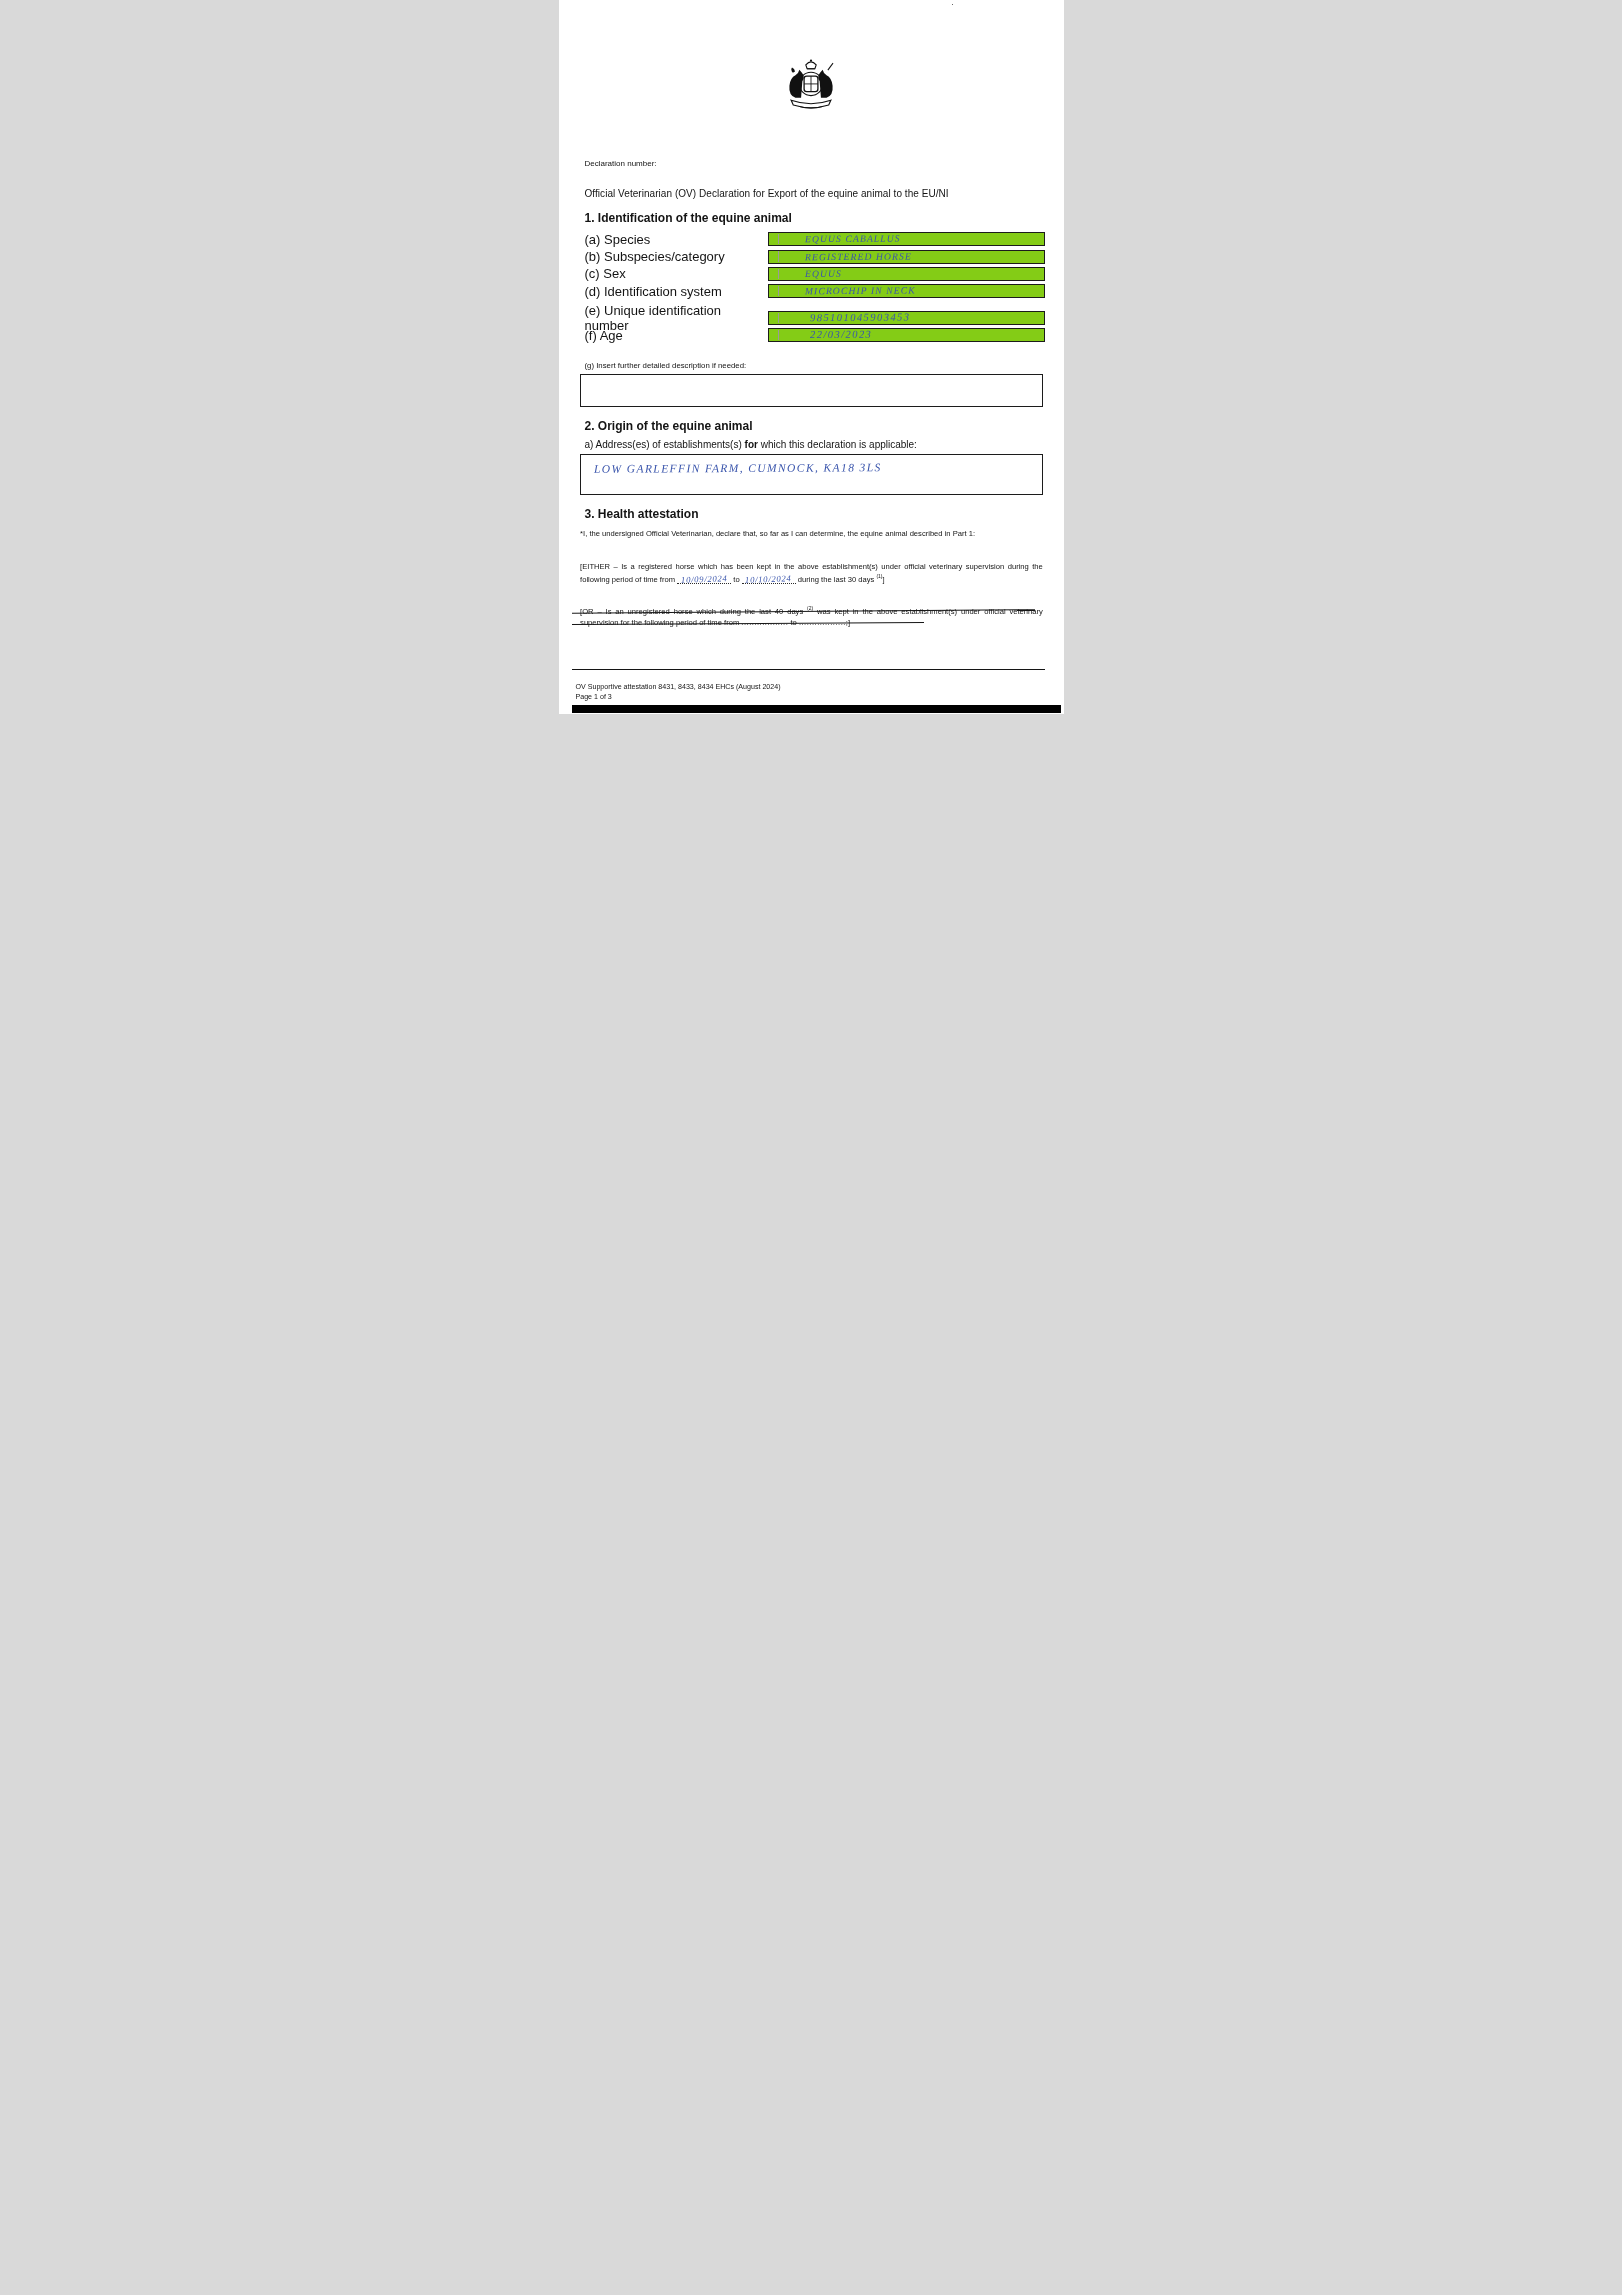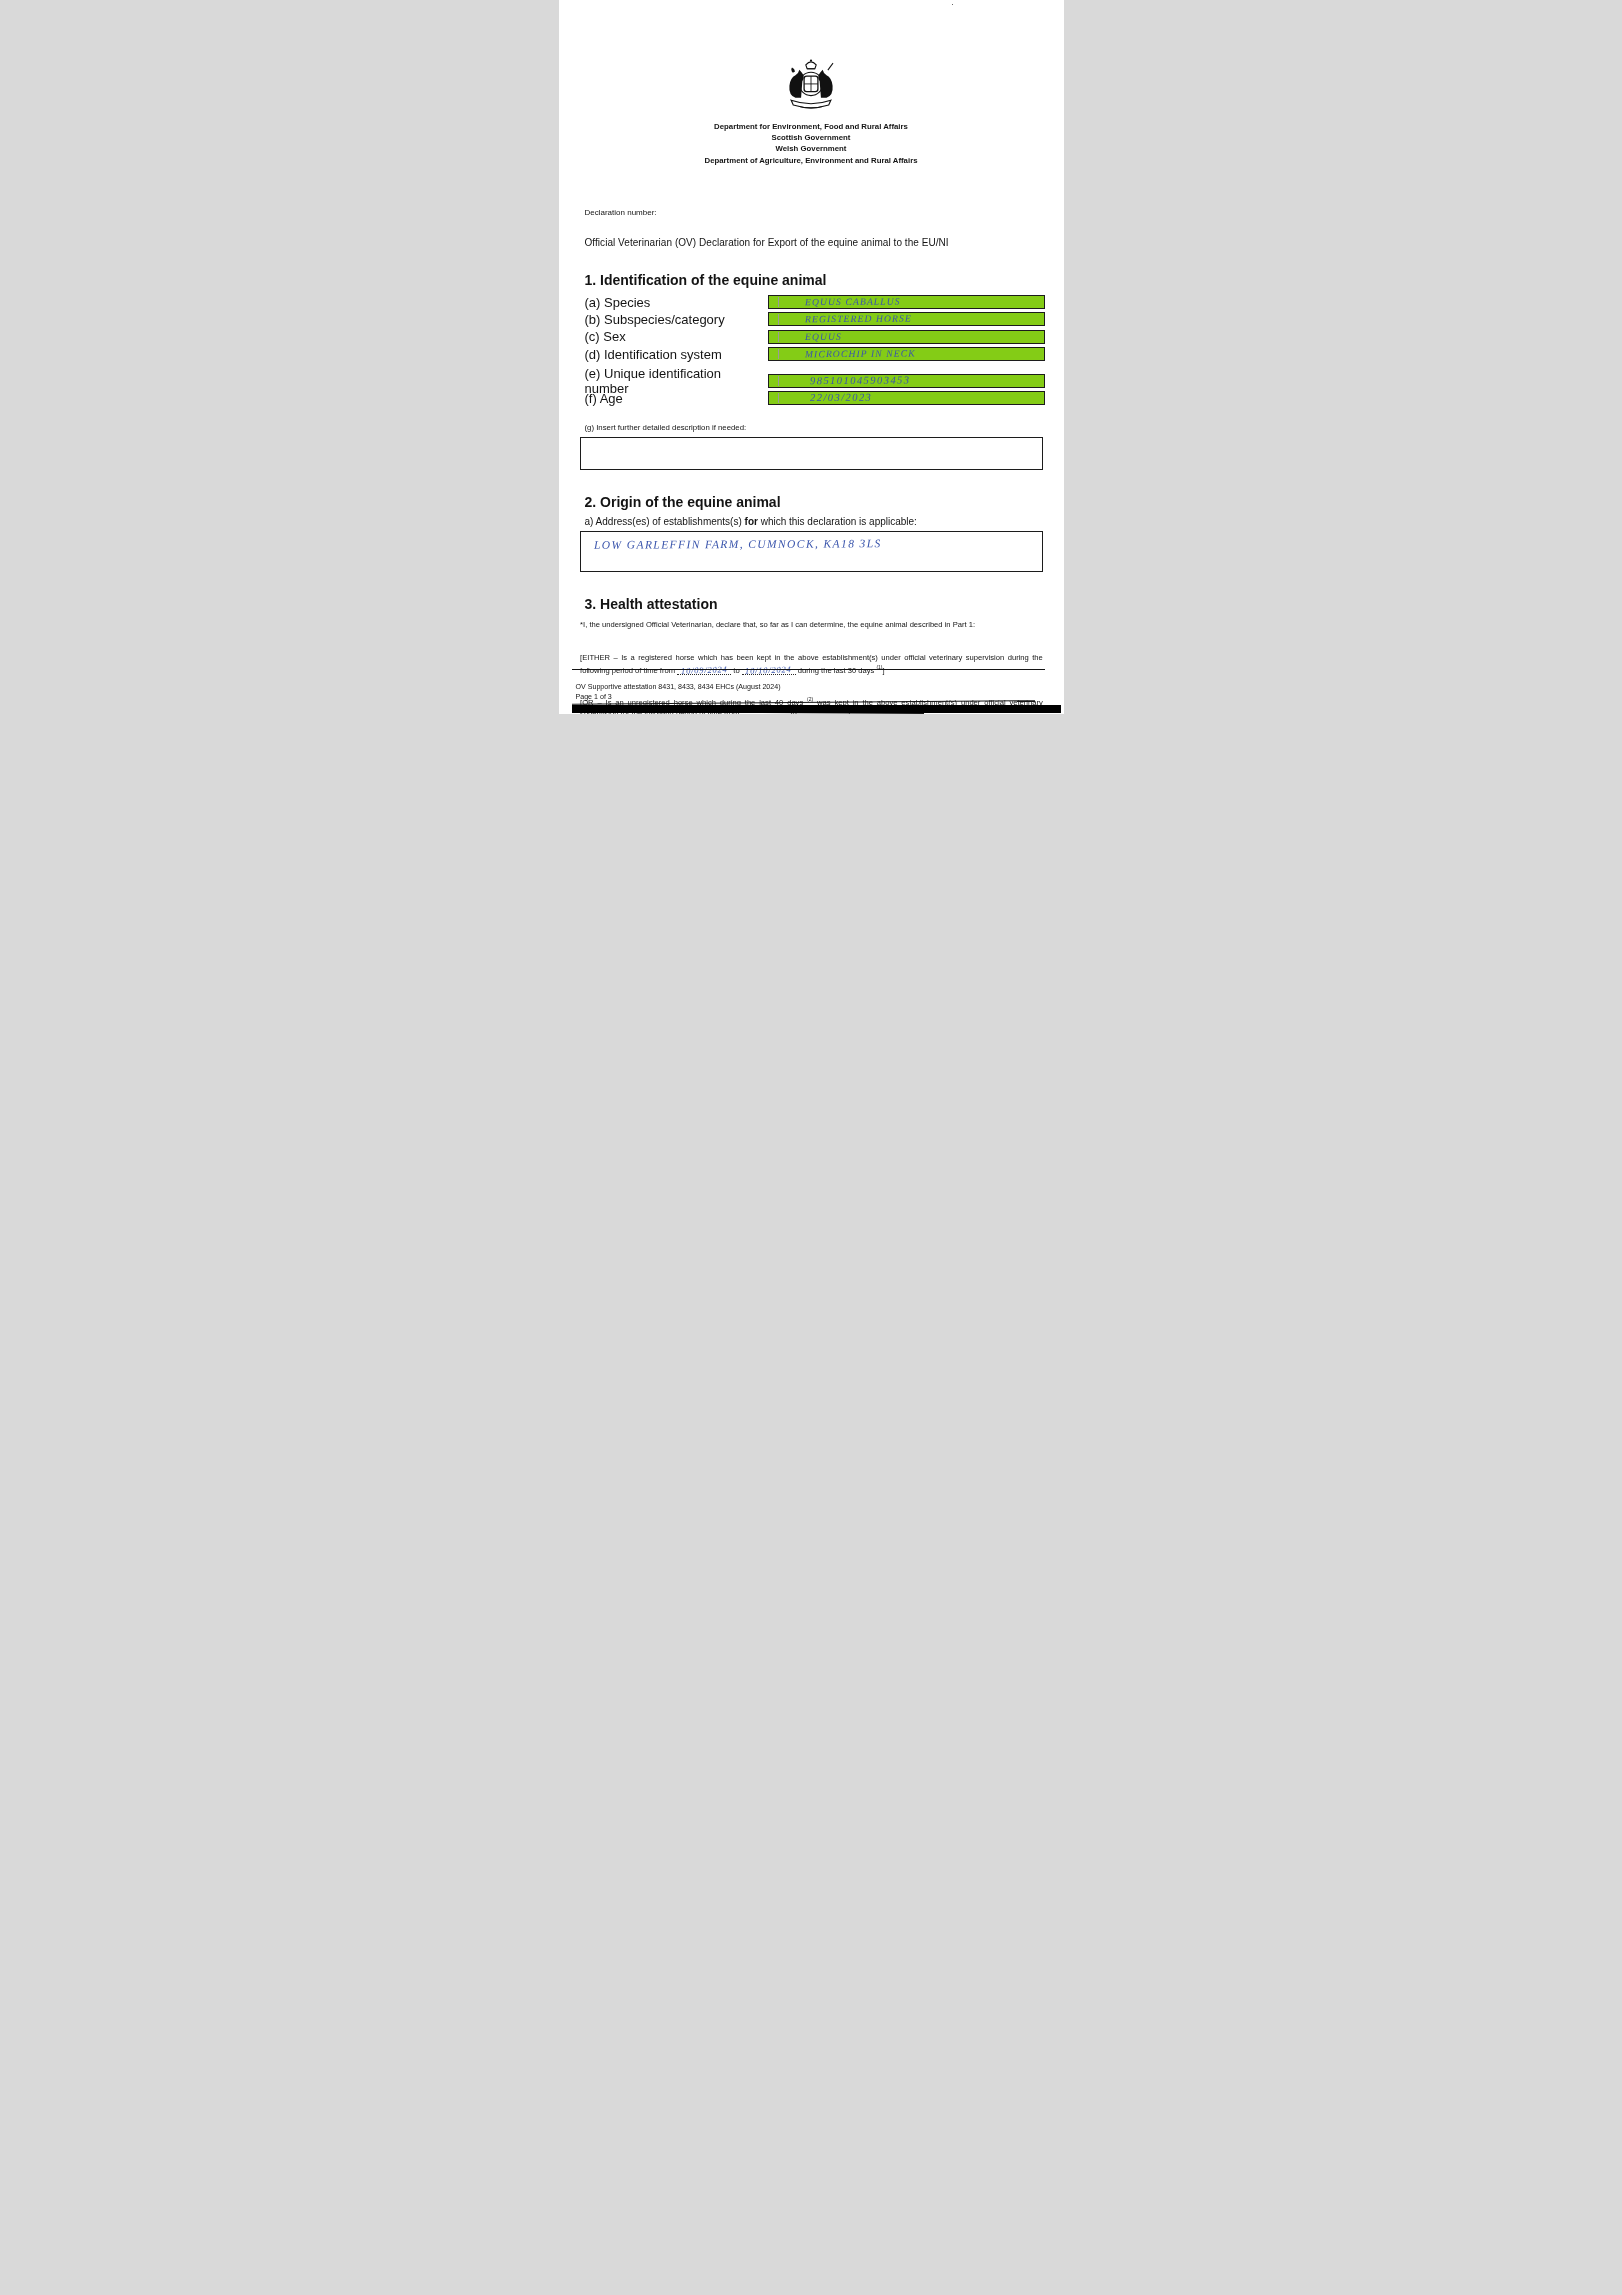--- a/index.html
+++ b/index.html
@@ -11,21 +11,21 @@
     margin:0 auto;
     background:#ffffff;
     overflow:hidden;
   }
   
   .crest-wrap { text-align:center; padding-top:58px; }
   .dept-block { text-align:center; font-weight:bold; font-size:7.8px; line-height:1.45; margin-top:3.7px; }
   .decl-number { margin:42px 0 0 26px; font-size:8px; }
   .doc-title { margin:20px 23px 0 26px; font-size:10px; font-weight:normal; letter-spacing:0.05px; }
   
-  .sec-heading { margin:24px 26px 0; font-size:14px; font-weight:bold; }
+  .sec-heading { margin:12px 26px 0; font-size:12px; font-weight:bold; }
   
   .fields { margin-top:5.5px; }
   .field-row { display:flex; align-items:center; margin:0 18.4px 0 26px; height:17.4px; }
   .field-row.gap-before { margin-top:9.2px; }
   .field-label { width:183px; font-size:13px; }
   .field-box {
     flex:1; height:14px;
     border:0.8px solid #1c1c1c;
     position:relative;
     display:flex; align-items:flex-start;
@@ -103,26 +103,20 @@
 
         <path d="M116 92 q16 -6 14 -28 q-2 -18 -14 -24 q-7 -4 -9 -13 l-6 7 q-8 10 -1 20 l3 38 z" fill="#111"></path>
         <path d="M119 28 l12 -16" stroke="#111" stroke-width="2.4"></path>
 
         <path d="M34 98 q46 16 92 0 l-5 11 q-41 13 -82 0 z" fill="none" stroke="#111" stroke-width="2.6"></path>
         <path d="M52 112 q28 8 56 0" fill="none" stroke="#111" stroke-width="2"></path>
       </svg>
     </span>
   </div>
 
-  <div class="dept-block">
-    <div>Department for Environment, Food and Rural Affairs</div>
-    <div>Scottish Government</div>
-    <div>Welsh Government</div>
-    <div>Department of Agriculture, Environment and Rural Affairs</div>
-  </div>
 
   <div class="decl-number">Declaration number:</div>
 
   <div class="doc-title">Official Veterinarian (OV) Declaration for Export of the equine animal to the EU/NI</div>
 
   <div class="sec-heading">1. Identification of the equine animal</div>
 
   <div class="fields">
     <div class="field-row">
       <div class="field-label">(a) Species</div>

